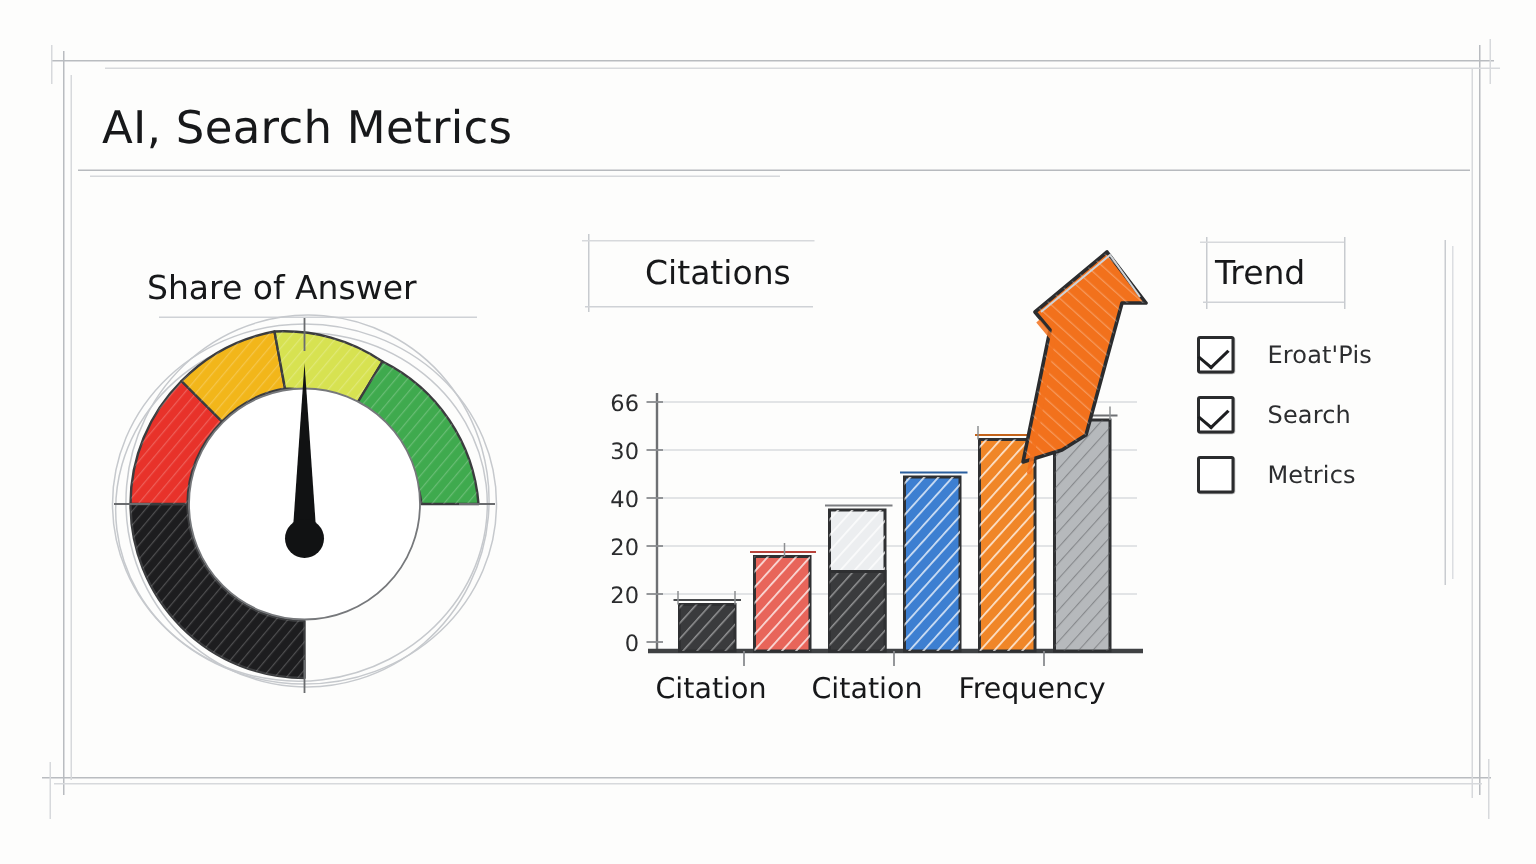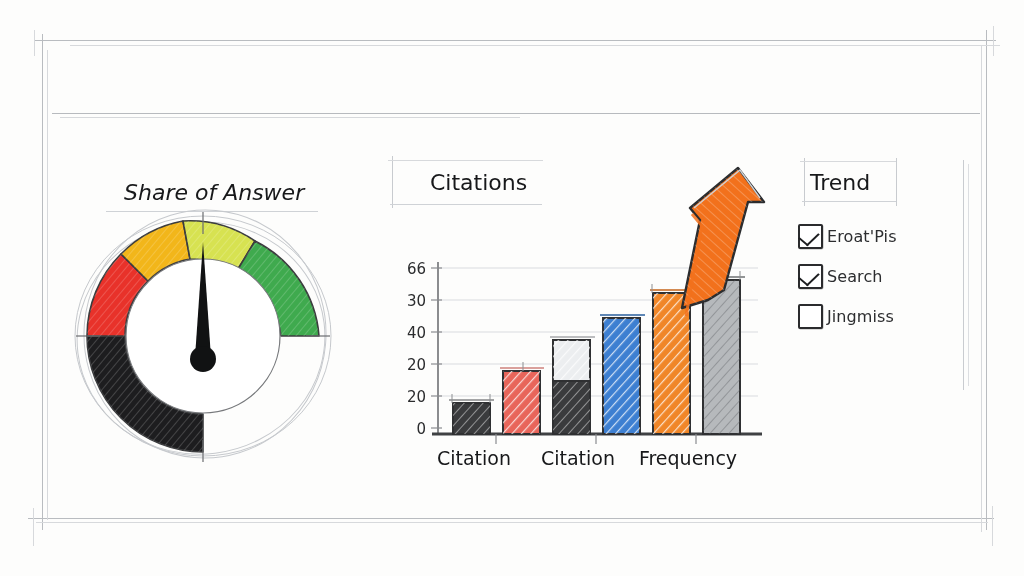--- a/index.html
+++ b/index.html
@@ -47,21 +47,21 @@
   }
   .cat-label{
     font-family:"DejaVu Sans", sans-serif;
     font-size:19px;fill:#17181a;
   }
 
   
   #trend-wrap{left:798px;top:158px;width:180px;height:240px;}
   .trend-row{
     position:relative;height:40px;
-    display:flex;align-items:center;gap:4px;
+    display:flex;align-items:center;gap:22px;
   }
   .cbox{
     width:21px;height:21px;flex:0 0 21px;position:relative;
     border:2px solid #2a2b2d;border-radius:2px;
     background:#fff;
     box-shadow:0.5px 0.5px 0 rgba(40,40,40,.35);
   }
   .cbox.checked::after{
     content:"";position:absolute;
     left:3px;top:2px;width:10px;height:15px;
@@ -88,24 +88,25 @@
 
   <div class="abs frame-soft frame-h" style="left:70px;top:45px;width:930px;"></div>
   <div class="abs frame-soft frame-v" style="left:47px;top:50px;height:470px;"></div>
   <div class="abs frame-soft frame-v" style="left:981px;top:46px;height:486px;"></div>
   <div class="abs frame-soft frame-h" style="left:36px;top:522px;width:952px;"></div>
   <div class="abs frame-soft frame-v" style="left:993px;top:26px;height:30px;"></div>
   <div class="abs frame-soft frame-v" style="left:992px;top:506px;height:40px;"></div>
   <div class="abs frame-soft frame-v" style="left:34px;top:30px;height:26px;"></div>
   <div class="abs frame-soft frame-v" style="left:33px;top:508px;height:38px;"></div>
 
+  <div class="abs page-title">AI, Search Metrics</div>
   <div class="abs title-rule" style="left:52px;top:113px;width:928px;height:1.4px;background:#b7babe;"></div>
   <div class="abs title-rule" style="left:60px;top:117px;width:460px;background:#d6d8db;"></div>
 
-  <div class="abs panel-title" style="left:124px;top:180px;font-style:italic;">Share of Answer</div>
+  <div class="abs panel-title" style="left:98px;top:180px;">Share of Answer</div>
   <div class="abs title-rule" style="left:106px;top:211px;width:212px;background:#cfd2d6;"></div>
 
   <div class="abs" id="gauge-wrap">
     <svg width="290" height="250" viewBox="0 0 290 250">
       <defs>
         <pattern id="hatchGauge" width="6" height="6" patternTransform="rotate(40)" patternUnits="userSpaceOnUse">
           <line x1="0" y1="0" x2="0" y2="6" stroke="#ffffff" stroke-opacity="0.22" stroke-width="1.6"></line>
         </pattern>
       </defs>
 
@@ -279,17 +280,17 @@
     <div class="trend-row" style="top:58px;">
       <div class="cbox checked"></div>
       <div class="trend-label">Eroat'Pis</div>
     </div>
     <div class="trend-row" style="top:58px;">
       <div class="cbox checked"></div>
       <div class="trend-label">Search</div>
     </div>
     <div class="trend-row" style="top:58px;">
       <div class="cbox"></div>
-      <div class="trend-label">Jingmiss</div>
+      <div class="trend-label">Metrics</div>
     </div>
   </div>
 
 </div>
 
 </body></html>

